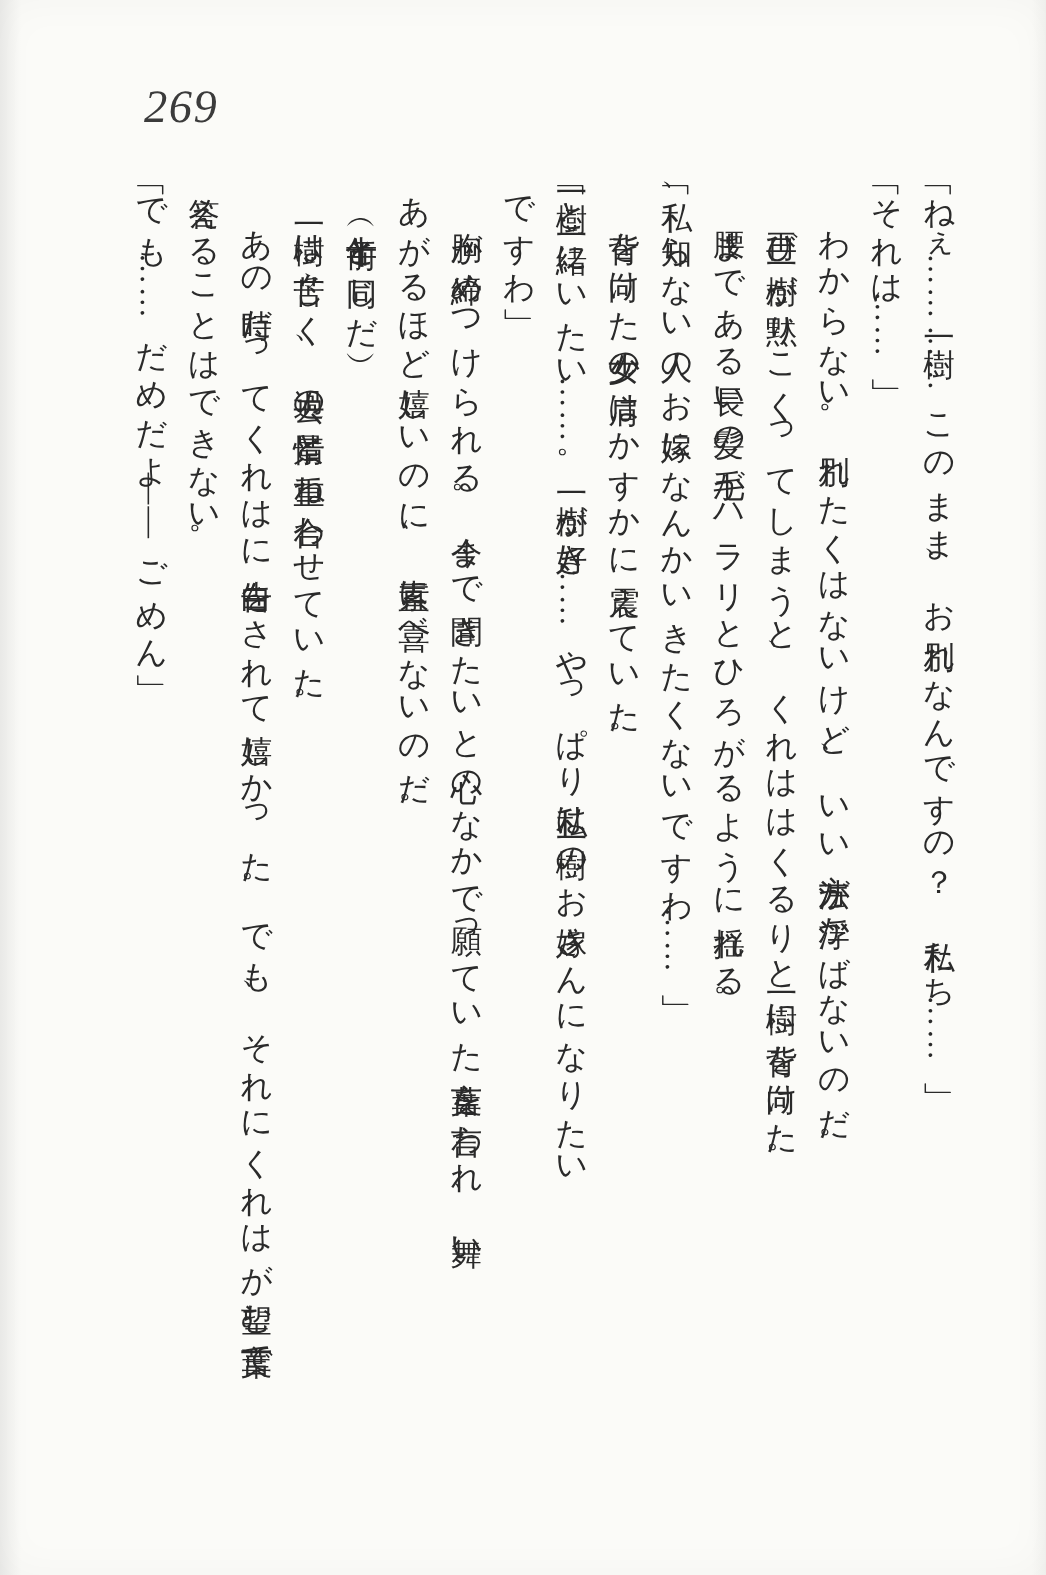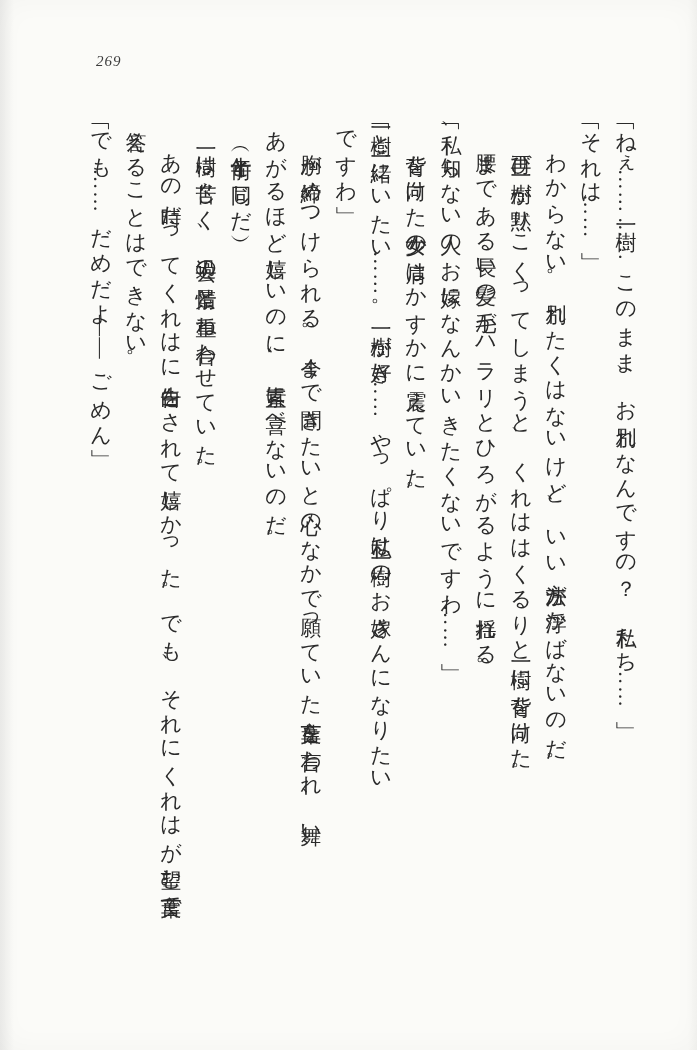--- a/index.html
+++ b/index.html
@@ -17,21 +17,21 @@
     position: absolute;
     inset: 0;
     background: linear-gradient(90deg, #ececea 0px, #fbfbf8 14px, #fbfbf8 688px, #f4f4f1 697px);
     box-shadow: inset 0 0 30px rgba(0,0,0,0.03);
   }
   .page-number {
     position: absolute;
     top: 53px;
     left: 96px;
     font-family: "Liberation Serif", "DejaVu Serif", serif;
-    font-size: 15px;
+    font-size: 31px;
     letter-spacing: 1px;
     color: #3b3b3b;
     font-style: oblique 4deg;
   }
   .text-block {
     position: absolute;
     top: 116px;
     right: 54px;
     height: 866px;
     writing-mode: vertical-rl;

